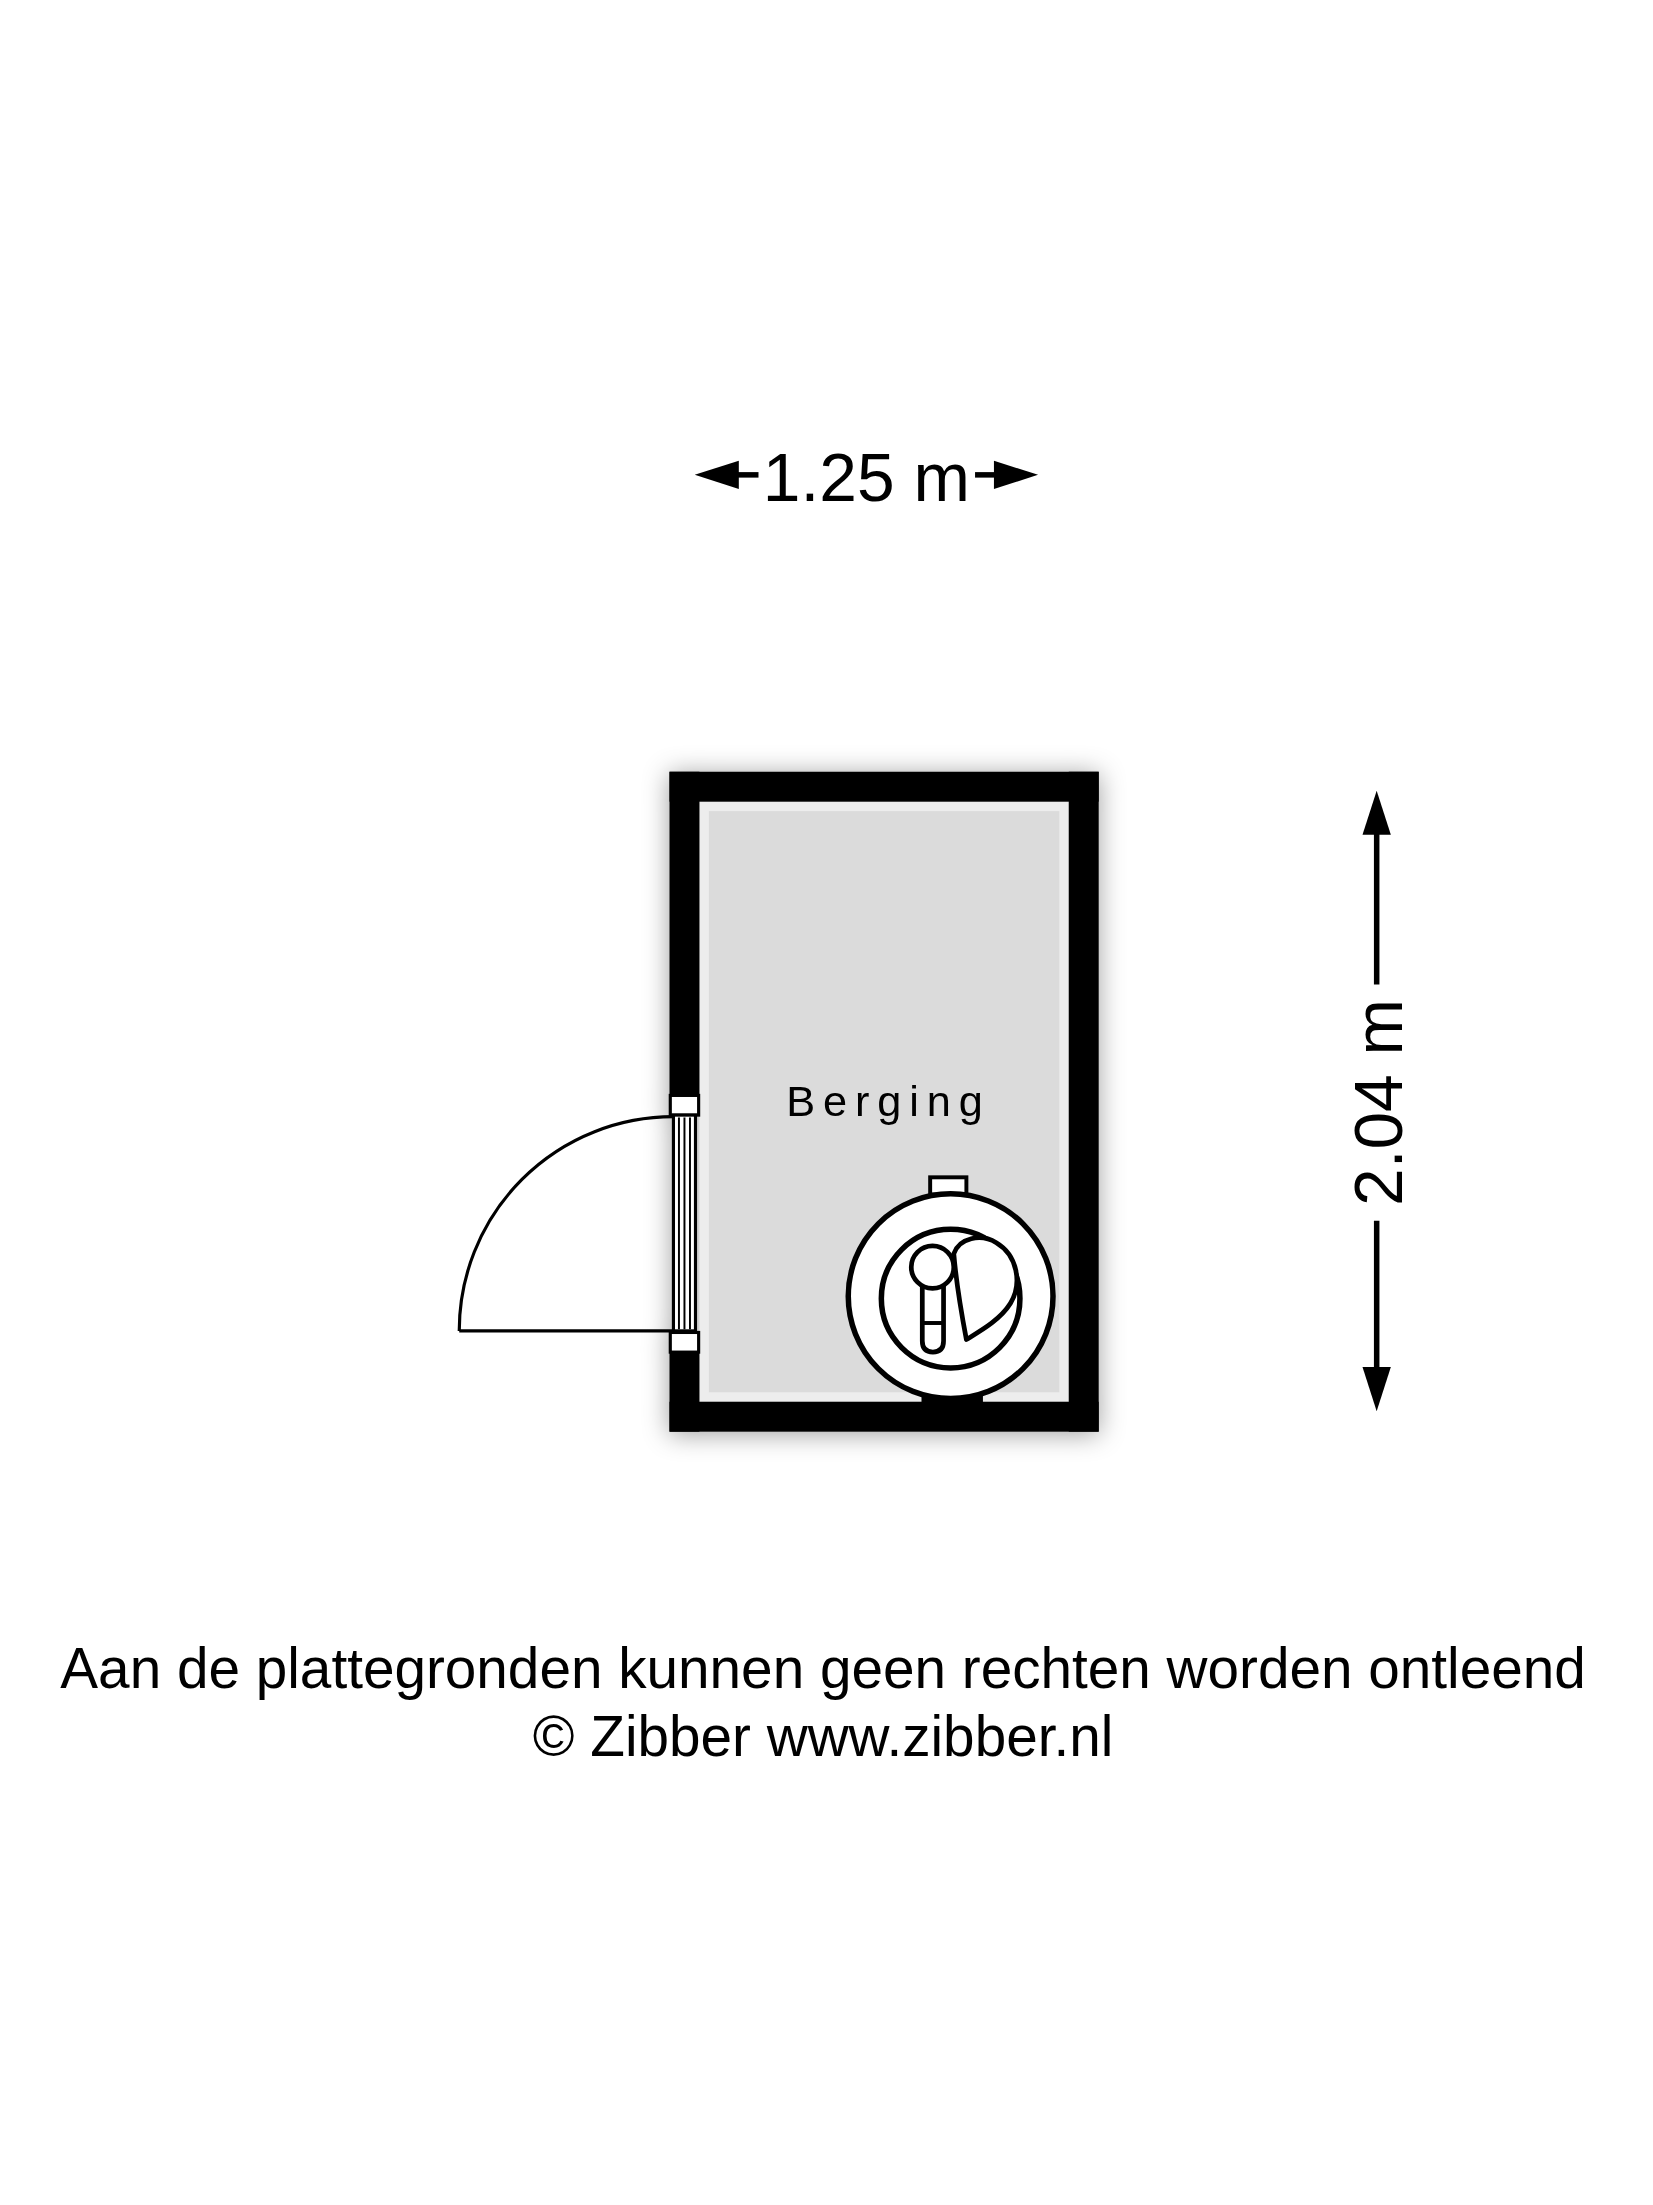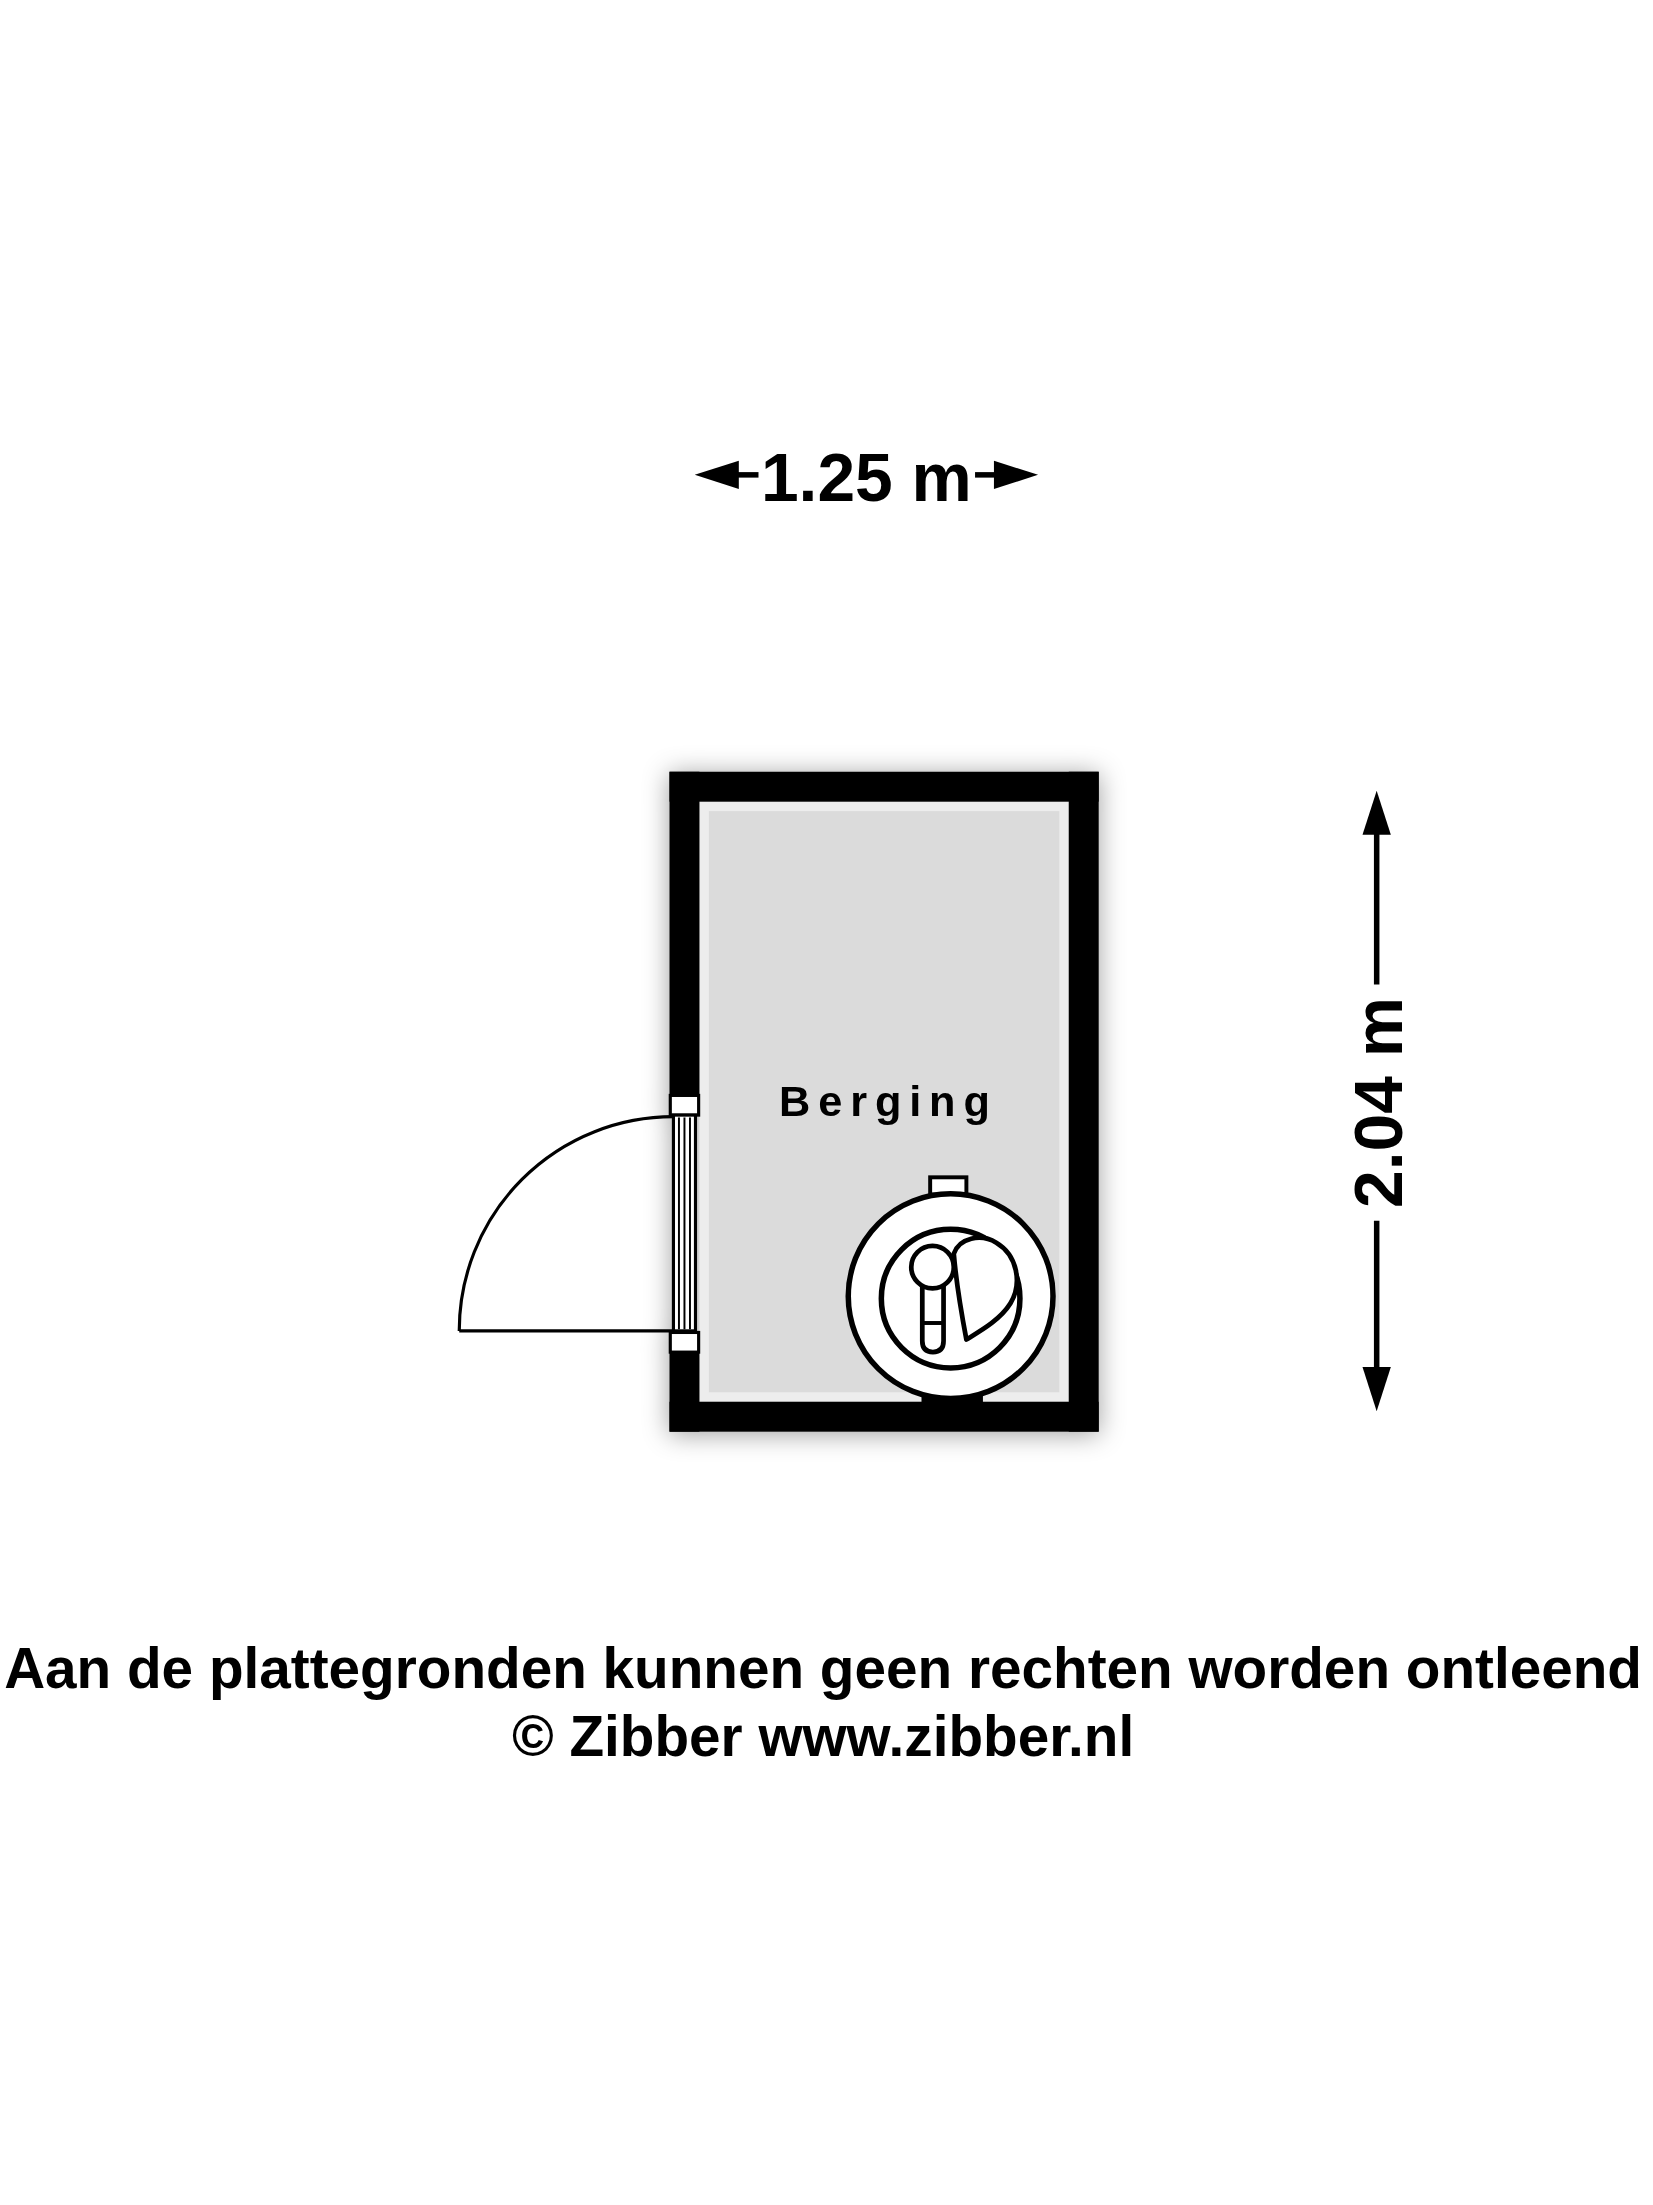--- a/index.html
+++ b/index.html
@@ -6,21 +6,20 @@
     margin: 0;
     padding: 0;
     width: 1654px;
     height: 2205px;
     background: #ffffff;
   }
   .canvas-wrap {
     position: relative;
     width: 1594px;
     height: 2205px;
-    font-weight: bold;
   }
   svg {
     display: block;
   }
   text {
     font-family: "Liberation Sans", sans-serif;
     fill: #000000;
   }
   .dim-text   { font-size: 86px; }
   .room-text  { font-size: 55px; letter-spacing: 10px; }

